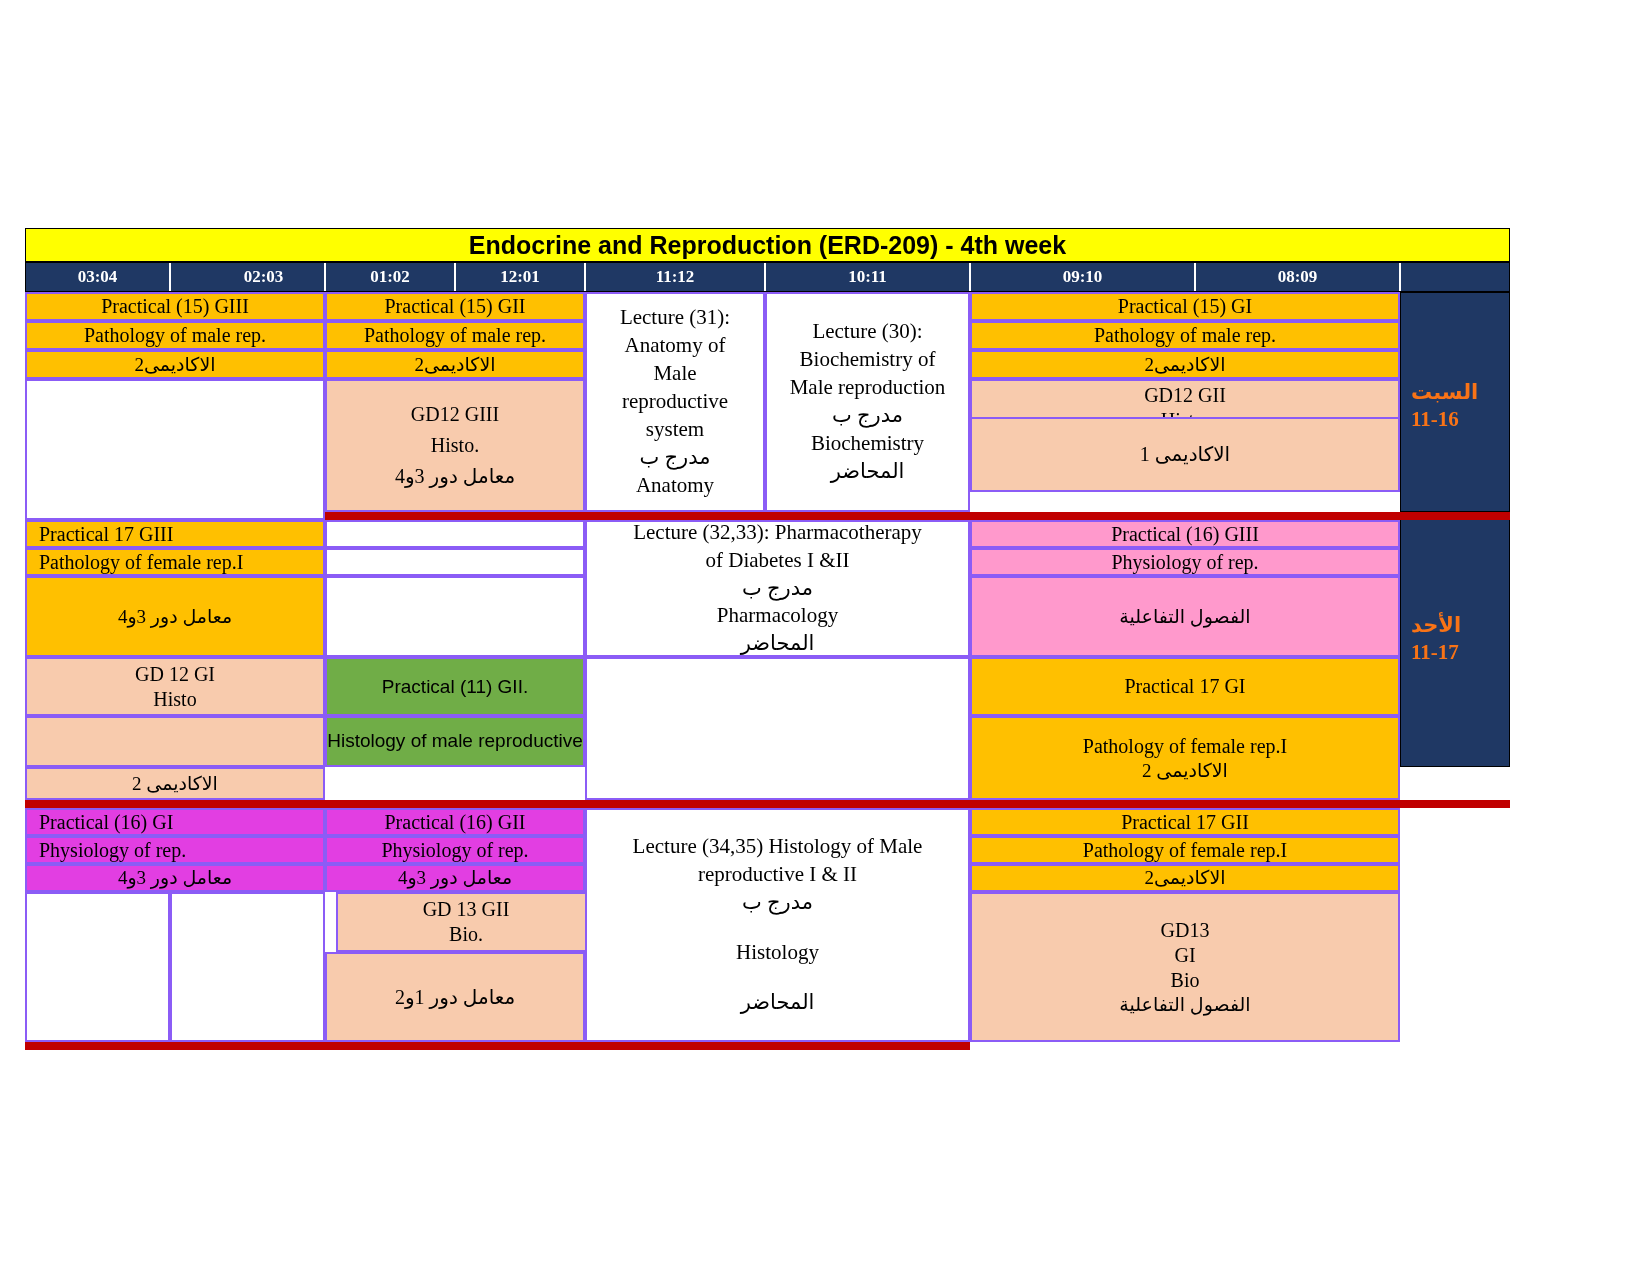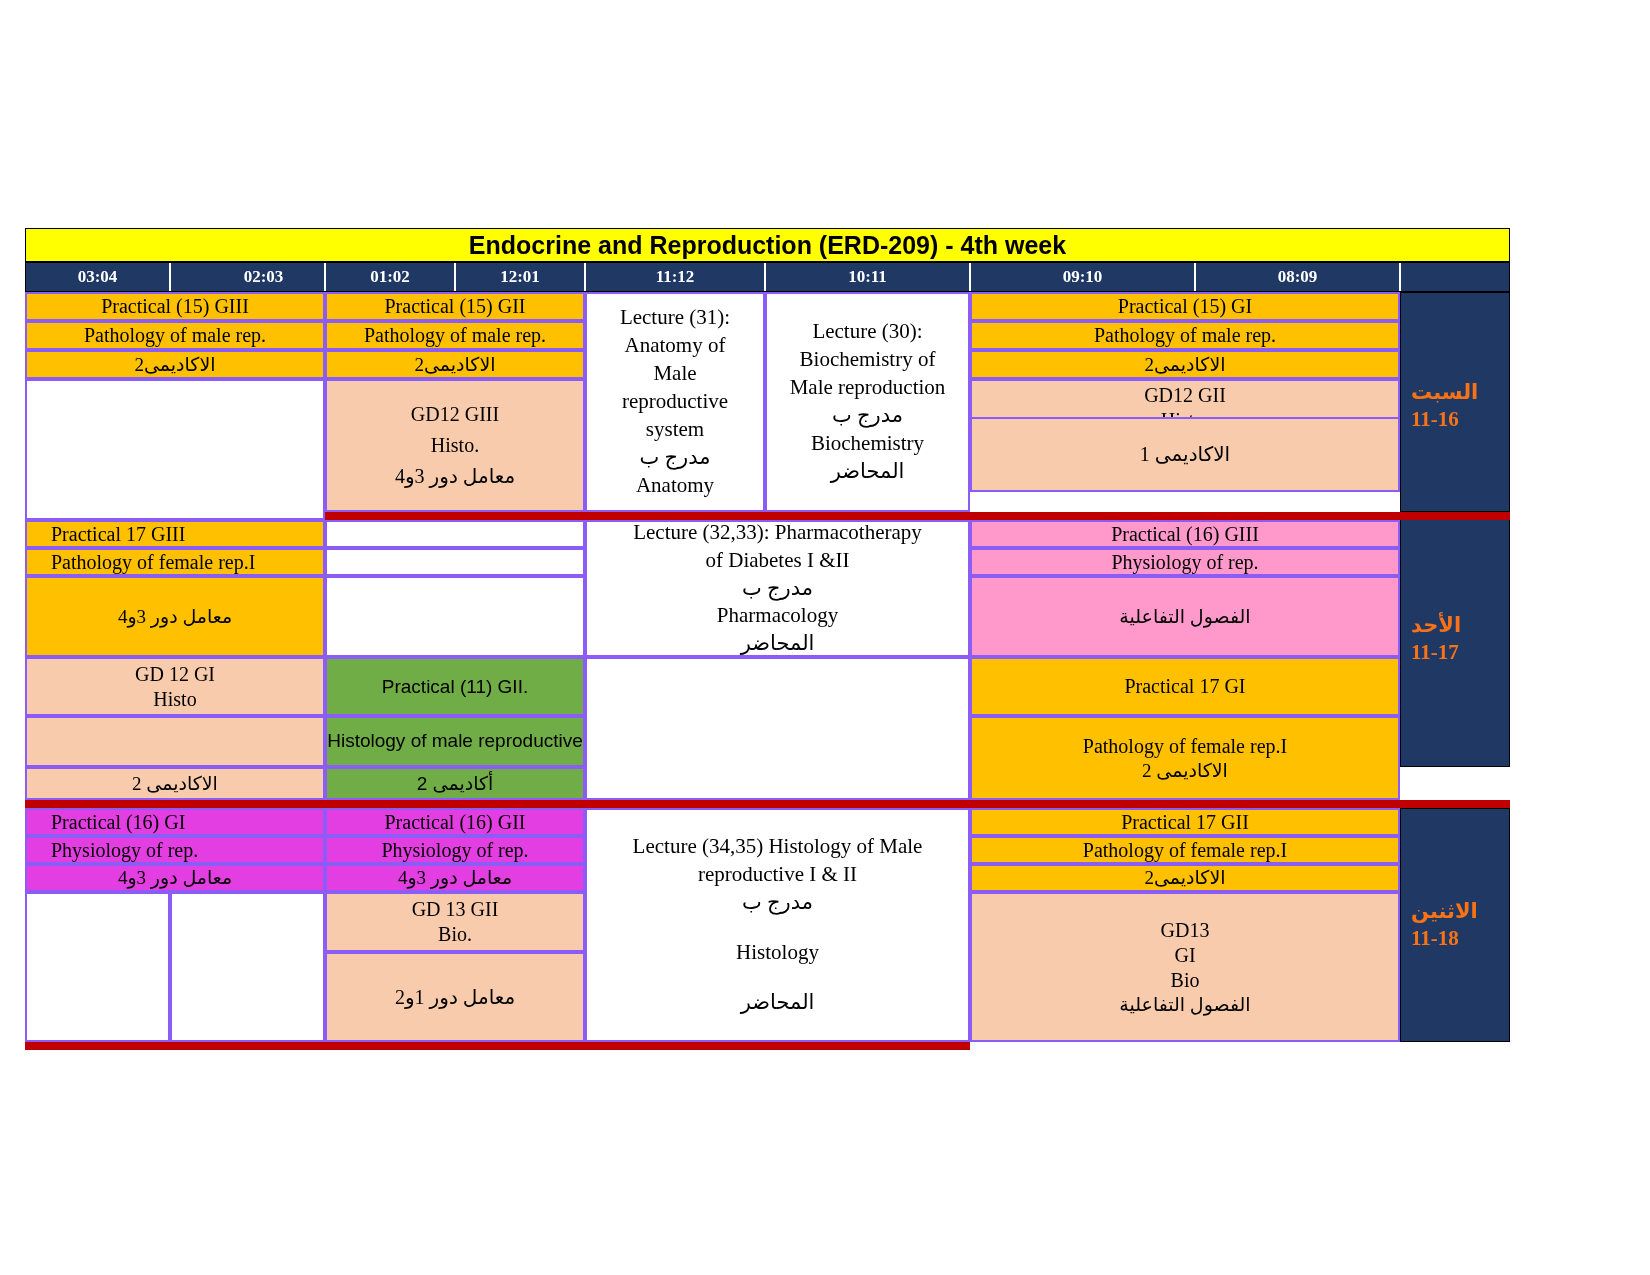--- a/index.html
+++ b/index.html
@@ -5,21 +5,21 @@
   html,body{margin:0;padding:0}
   body{width:1650px;height:1275px;background:#fff;font-family:"Liberation Serif","DejaVu Sans",serif}
   .page{position:relative;width:1650px;height:1275px;background:#fff;overflow:hidden}
   .cell{position:absolute;box-sizing:border-box;border:2px solid #8b5cf6;display:flex;flex-direction:column;align-items:center;justify-content:center;text-align:center;font-weight:400;color:#000;line-height:1.25;font-size:20px}
   .orange{background:#FFC000}
   .peach{background:#F8CBAD}
   .green{background:#70AD47}
   .pink{background:#FF99CC}
   .magenta{background:#E23EE2}
   .white{background:#fff}
-  .leftal{align-items:flex-start;text-align:right;padding-left:24px}
+  .leftal{align-items:flex-start;text-align:right;padding-left:12px}
   .sans{font-family:"Liberation Sans","DejaVu Sans",sans-serif}
   .fs19{font-size:19px}
   .lh15{line-height:1.55}
   .lecture{font-size:21px;line-height:1.33}
   .title1{position:absolute;left:0;top:62px;width:1590px;text-align:center;font-size:31px;font-weight:700}
   .title2{position:absolute;left:0;top:106px;width:1590px;text-align:center;font-size:30px;font-weight:700}
   .banner{position:absolute;left:25px;top:228px;width:1485px;height:34px;background:#FFFF00;border:1px solid #000;box-sizing:border-box;display:flex;align-items:center;justify-content:center;font-weight:700;font-size:25px;font-family:"Liberation Sans","DejaVu Sans",sans-serif;color:#000000}
   .theadbar{position:absolute;left:25px;top:262px;width:1485px;height:30px;background:#1F3864;border:1px solid #000;box-sizing:border-box}
   .tlabel{position:absolute;top:262px;height:30px;display:flex;align-items:center;justify-content:center;color:#fff;font-weight:700;font-size:17px;z-index:2}
   .vsep{position:absolute;top:263px;height:28px;width:2px;background:#fff;z-index:2}
@@ -110,21 +110,20 @@
     <div>Histo</div>
   </div>
   <div class="cell peach" style="left:25px;top:716px;width:300px;height:51px"></div>
   <div class="cell peach fs19" dir="rtl" style="left:25px;top:767px;width:300px;height:33px">الاكاديمى 2</div>
 
   <div class="cell white" style="left:325px;top:520px;width:260px;height:28px"></div>
   <div class="cell white" style="left:325px;top:548px;width:260px;height:28px"></div>
   <div class="cell white" style="left:325px;top:576px;width:260px;height:81px"></div>
   <div class="cell green sans fs19" style="left:325px;top:657px;width:260px;height:59px">Practical (11) GII.</div>
   <div class="cell green sans fs19" style="left:325px;top:716px;width:260px;height:51px;line-height:1.2">Histology of male reproductive</div>
-  <div class="cell green sans fs19" dir="rtl" style="left:325px;top:767px;width:260px;height:33px">أكاديمى 2</div>
 
   <div class="cell white" style="left:585px;top:520px;width:385px;height:137px">
     <div class="lecture">Lecture (32,33): Pharmacotherapy</div>
     <div class="lecture">of Diabetes I &amp;II</div>
     <div class="lecture" dir="rtl">مدرج ب</div>
     <div class="lecture">Pharmacology</div>
     <div class="lecture" dir="rtl">المحاضر</div>
   </div>
   <div class="cell white" style="left:585px;top:657px;width:385px;height:143px"></div>
 
@@ -146,21 +145,21 @@
 
   <div class="cell magenta leftal" style="left:25px;top:808px;width:300px;height:28px">Practical (16) GI</div>
   <div class="cell magenta leftal" style="left:25px;top:836px;width:300px;height:28px">Physiology of rep.</div>
   <div class="cell magenta fs19" dir="rtl" style="left:25px;top:864px;width:300px;height:28px">معامل دور 3و4</div>
   <div class="cell white" style="left:25px;top:892px;width:145px;height:150px"></div>
   <div class="cell white" style="left:170px;top:892px;width:155px;height:150px"></div>
 
   <div class="cell magenta" style="left:325px;top:808px;width:260px;height:28px">Practical (16) GII</div>
   <div class="cell magenta" style="left:325px;top:836px;width:260px;height:28px">Physiology of rep.</div>
   <div class="cell magenta fs19" dir="rtl" style="left:325px;top:864px;width:260px;height:28px">معامل دور 3و4</div>
-  <div class="cell peach" style="left:325px;top:892px;width:260px;height:60px">
+  <div class="cell peach" style="left:336px;top:892px;width:260px;height:60px">
     <div>GD 13 GII</div>
     <div>Bio.</div>
   </div>
   <div class="cell peach" dir="rtl" style="left:325px;top:952px;width:260px;height:90px">معامل دور 1و2</div>
 
   <div class="cell white" style="left:585px;top:808px;width:385px;height:234px">
     <div class="lecture">Lecture (34,35) Histology of Male</div>
     <div class="lecture">reproductive I &amp; II</div>
     <div class="lecture" dir="rtl">مدرج ب</div>
     <div class="lecture mt22">Histology</div>
@@ -170,20 +169,16 @@
   <div class="cell orange" style="left:970px;top:808px;width:430px;height:28px">Practical 17 GII</div>
   <div class="cell orange" style="left:970px;top:836px;width:430px;height:28px">Pathology of female rep.I</div>
   <div class="cell orange fs19" dir="rtl" style="left:970px;top:864px;width:430px;height:28px">الاكاديمى2</div>
   <div class="cell peach" style="left:970px;top:892px;width:430px;height:150px">
     <div>GD13</div>
     <div>GI</div>
     <div>Bio</div>
     <div class="fs19" dir="rtl">الفصول التفاعلية</div>
   </div>
 
-  <div class="daycell" style="top:808px;height:234px">
-    <div dir="rtl">الاثنين</div>
-    <div>11-18</div>
-  </div>
 
   <div class="redline" style="left:25px;top:1042px;width:945px"></div>
 
 </div>
 
 </body></html>

